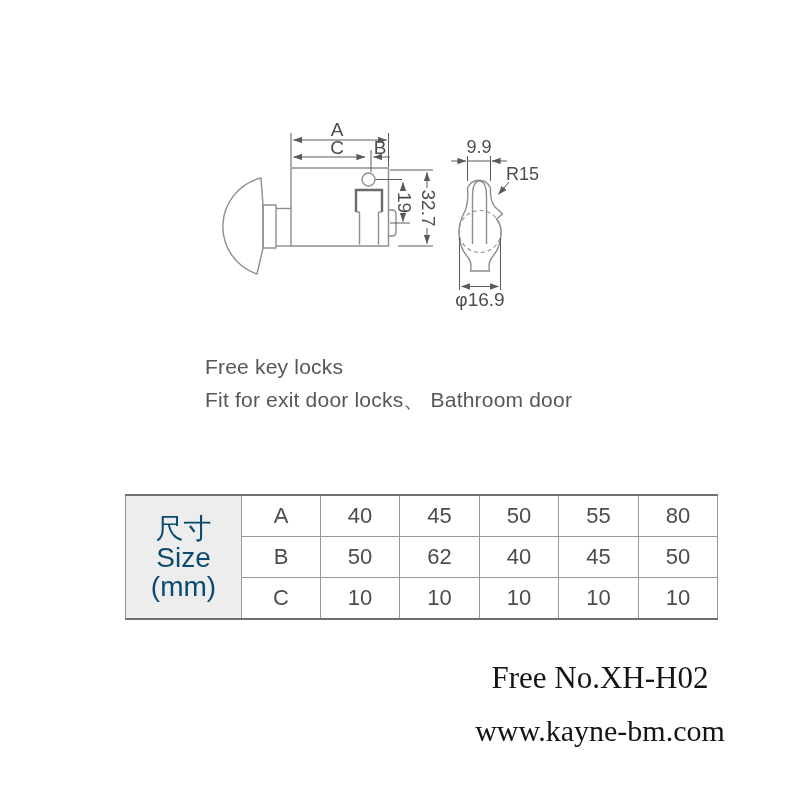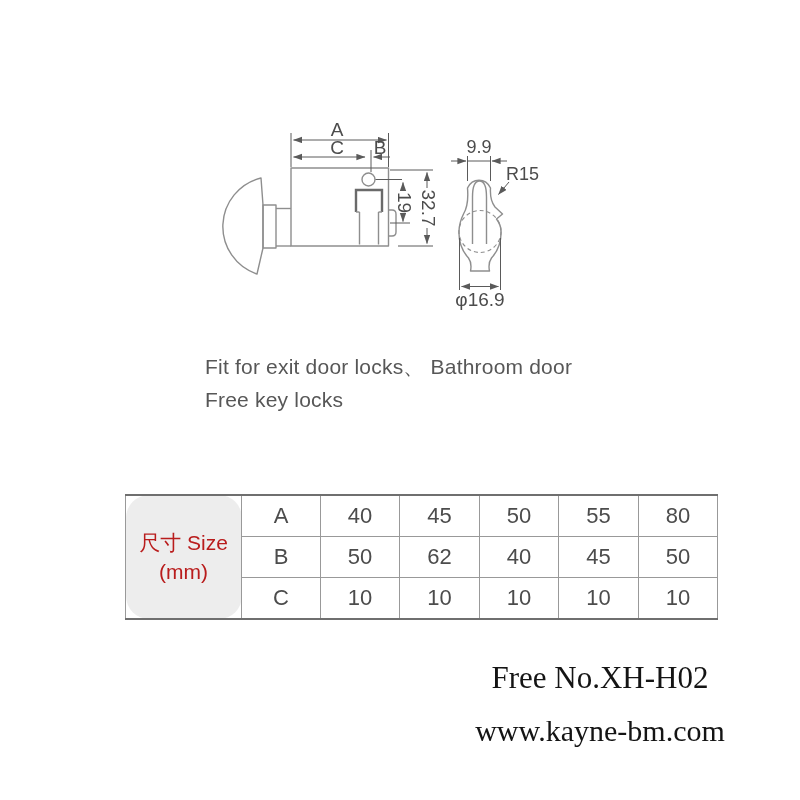--- a/index.html
+++ b/index.html
@@ -22,21 +22,21 @@
   }
   
   #size-table{
     position:absolute;left:125px;top:494px;width:592px;
     border-collapse:collapse;table-layout:fixed;
     font-size:22px;color:#4c4c4c;text-align:center;
     border-top:2px solid #6f6f6f;border-bottom:2px solid #6f6f6f;
   }
   #size-table td{border:1px solid #999999;height:40px;padding:0;}
   #size-table td.hdr{
-    background:#ededed;font-size:21px;line-height:29px;color:#b91c1c;border-radius:23px;
+    background:#ededed;font-size:28px;line-height:29px;color:#0c4a6e;
   }
   
   #footer{
     position:absolute;left:430px;top:660px;width:340px;text-align:center;
     font-family:"Liberation Serif",serif;color:#141414;
   }
   #model-line{font-size:31px;line-height:36px;}
   #site-line{font-size:30px;line-height:34px;margin-top:18px;}
 </style>
 </head>
@@ -132,22 +132,22 @@
       <text class="dimtext-sm" x="506" y="180" text-anchor="start">R15</text>
 
       <line class="dimline" x1="459.5" y1="238" x2="459.5" y2="290"></line>
       <line class="dimline" x1="500.5" y1="238" x2="500.5" y2="290"></line>
       <line class="dimline" x1="461.5" y1="286.5" x2="498.5" y2="286.5" marker-start="url(#arr)" marker-end="url(#arr)"></line>
       <text class="dimtext" x="480" y="306" text-anchor="middle">φ16.9</text>
     </g>
   </svg>
 
   <div id="description">
+    <div>Free key locks</div>
     <div>Fit for exit door locks、 Bathroom door</div>
-    <div>Free key locks</div>
   </div>
 
   <table id="size-table">
     <colgroup>
       <col style="width:116px">
         <col style="width:79px">
       <col style="width:79px">
         <col style="width:80px">
         <col style="width:79px">
       <col style="width:80px">

